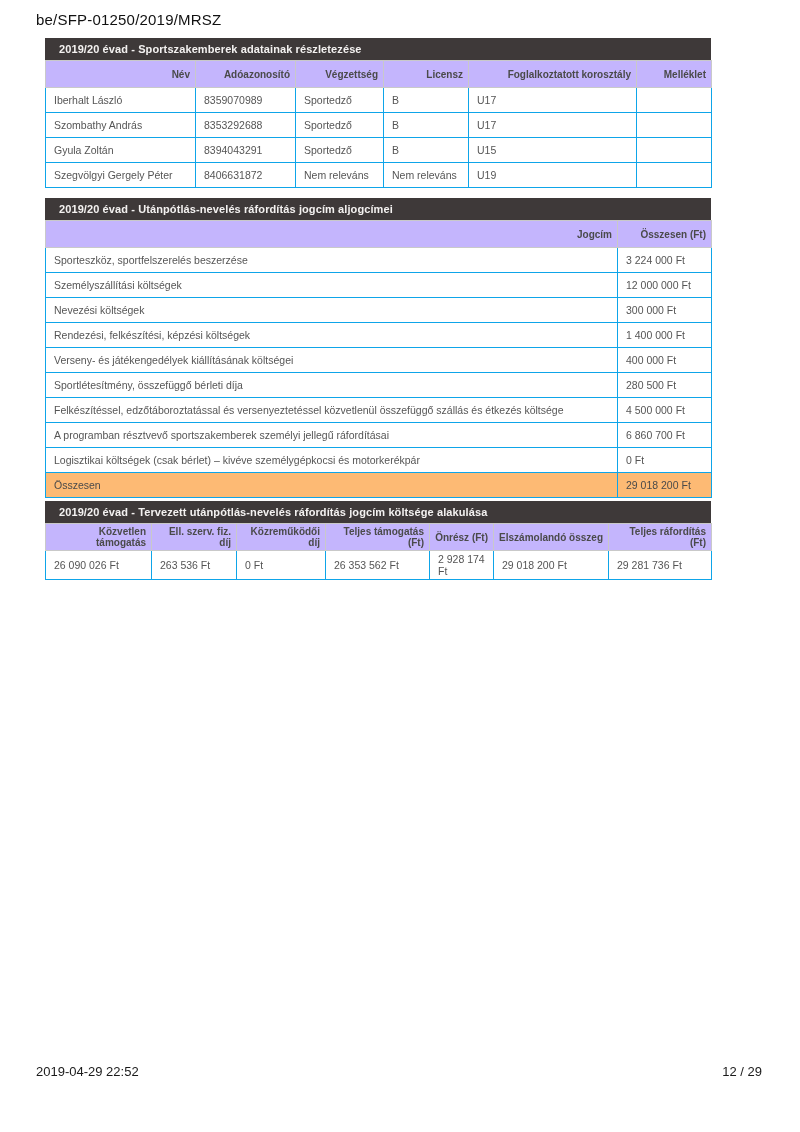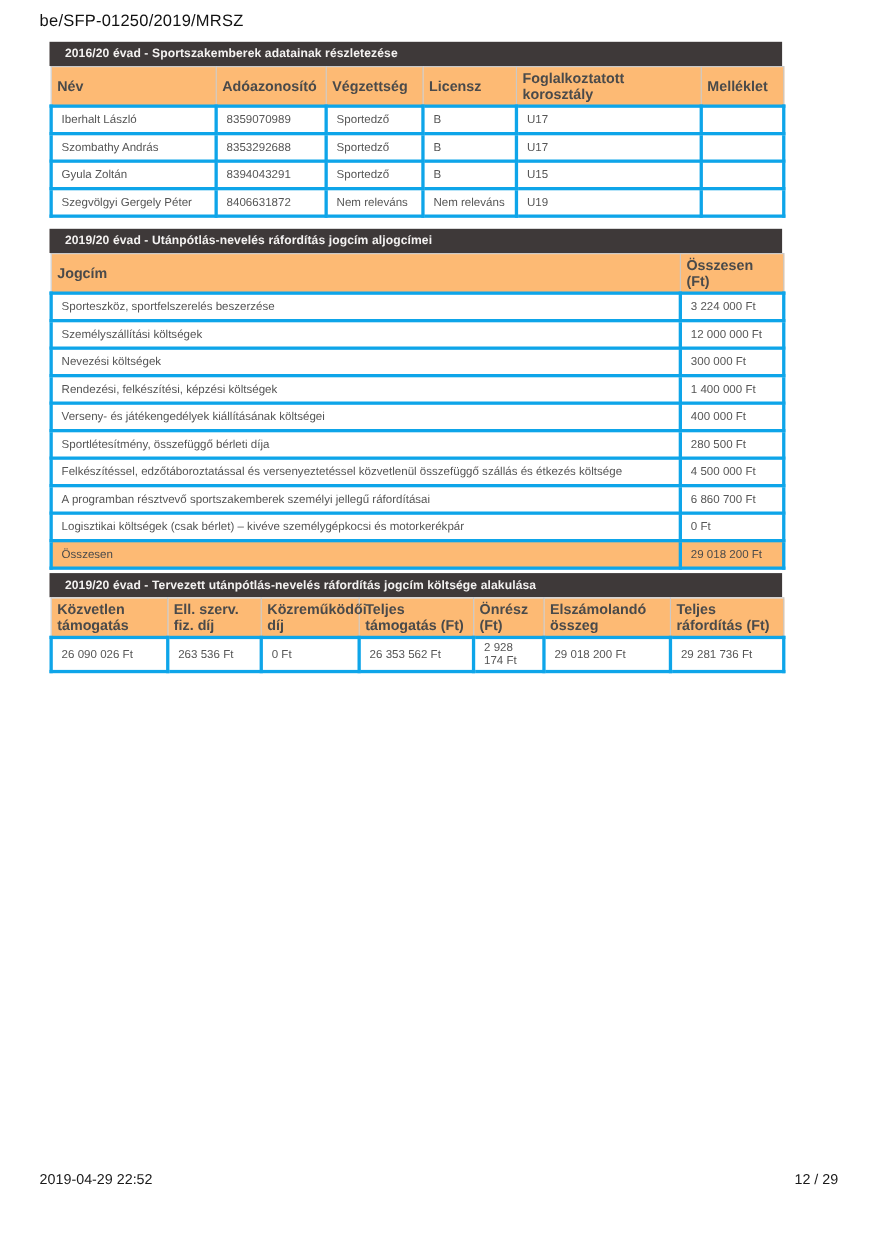--- a/index.html
+++ b/index.html
@@ -25,27 +25,27 @@
     padding-left:14px;
     letter-spacing:0.1px;
   }
   table {
     width:666px; table-layout:fixed;
     border-collapse:collapse;
     font-size:10.5px; color:#555;
     background:#fff;
   }
   th {
-    background:#fdba74; border:1px solid #c9c9c9;
+    background:#c4b5fd; border:1px solid #c9c9c9;
     font-weight:bold; color:#4a4a4a;
-    text-align:left; height:27px;
-    padding:2px 5px; font-size:13px;
+    text-align:right; height:27px;
+    padding:2px 5px; font-size:10px;
   }
   td {
-    border:3px solid #0ea5e9;
+    border:1px solid #0ea5e9;
     height:25px; padding:2px 8px;
     text-align:left; vertical-align:middle;
     background:#fff;
   }
   tr.total-row td {
     background:#fdba74; font-weight:normal; color:#4a4a4a;
   }
   .gap10 { height:10px; }
   .gap3  { height:3px; }
   .footer {
@@ -56,21 +56,21 @@
 </style>
 </head>
 <body>
 
 <div class="page">
 
   <div class="doc-title">be/SFP-01250/2019/MRSZ</div>
 
   <div class="content">
 
-    <div class="section-bar">2016/20 évad - Sportszakemberek adatainak részletezése</div>
+    <div class="section-bar">2019/20 évad - Sportszakemberek adatainak részletezése</div>
     <table>
       <colgroup>
         <col style="width:150px">
           <col style="width:100px">
           <col style="width:88px">
         <col style="width:85px">
           <col style="width:168px">
           <col style="width:75px">
       </colgroup>
       <thead>

